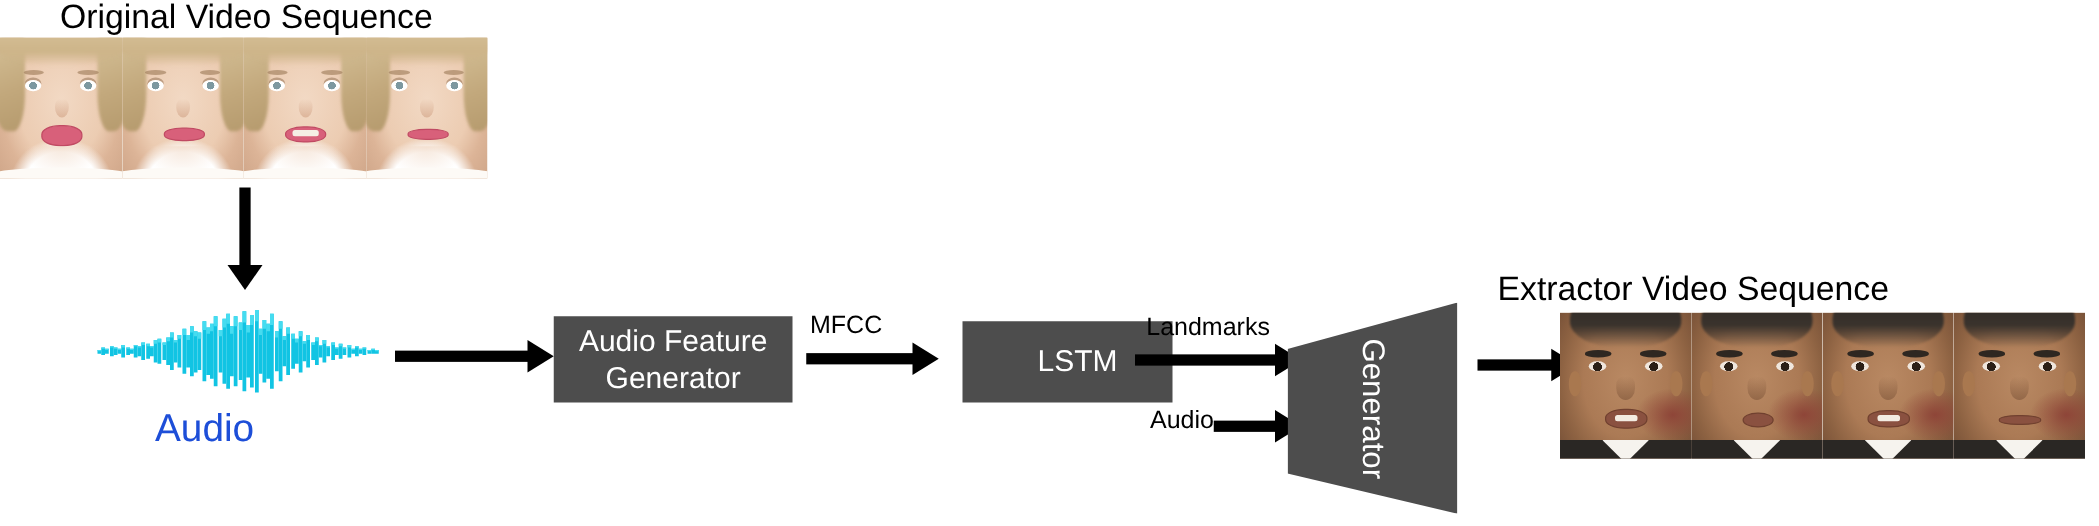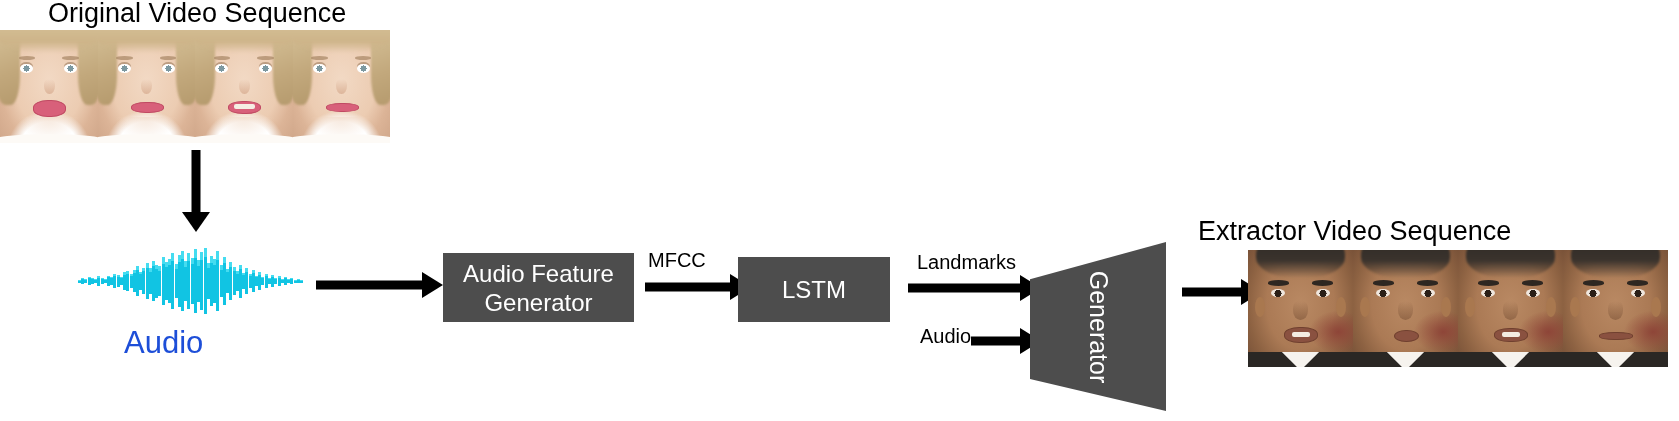--- a/index.html
+++ b/index.html
@@ -260,21 +260,21 @@
     background: #4d4d4d;
     color: #ffffff;
     display: flex;
     align-items: center;
     justify-content: center;
     text-align: center;
     font-size: 24px;
     line-height: 29px;
   }
   #box-afe { left: 443px; top: 253px; width: 191px; height: 69px; }
-  #box-lstm { left: 738px; top: 257px; width: 152px; height: 65px; }
+  #box-lstm { left: 770px; top: 257px; width: 152px; height: 65px; padding-left: 16px; }
 
   
   #generator {
     position: absolute;
     left: 1030px;
     top: 242px;
     width: 136px;
     height: 169px;
     background: #4d4d4d;
     clip-path: polygon(0% 22%, 100% 0%, 100% 100%, 0% 81%);

